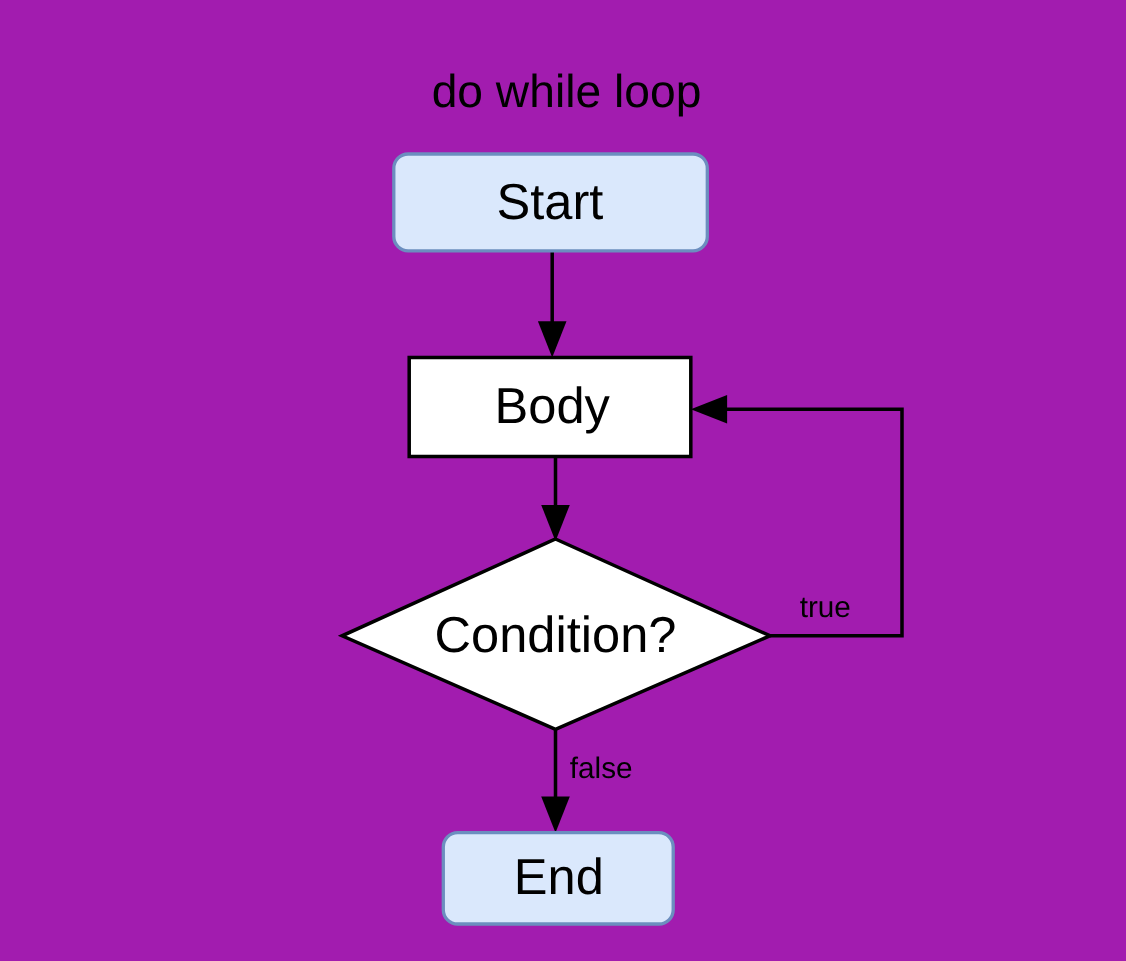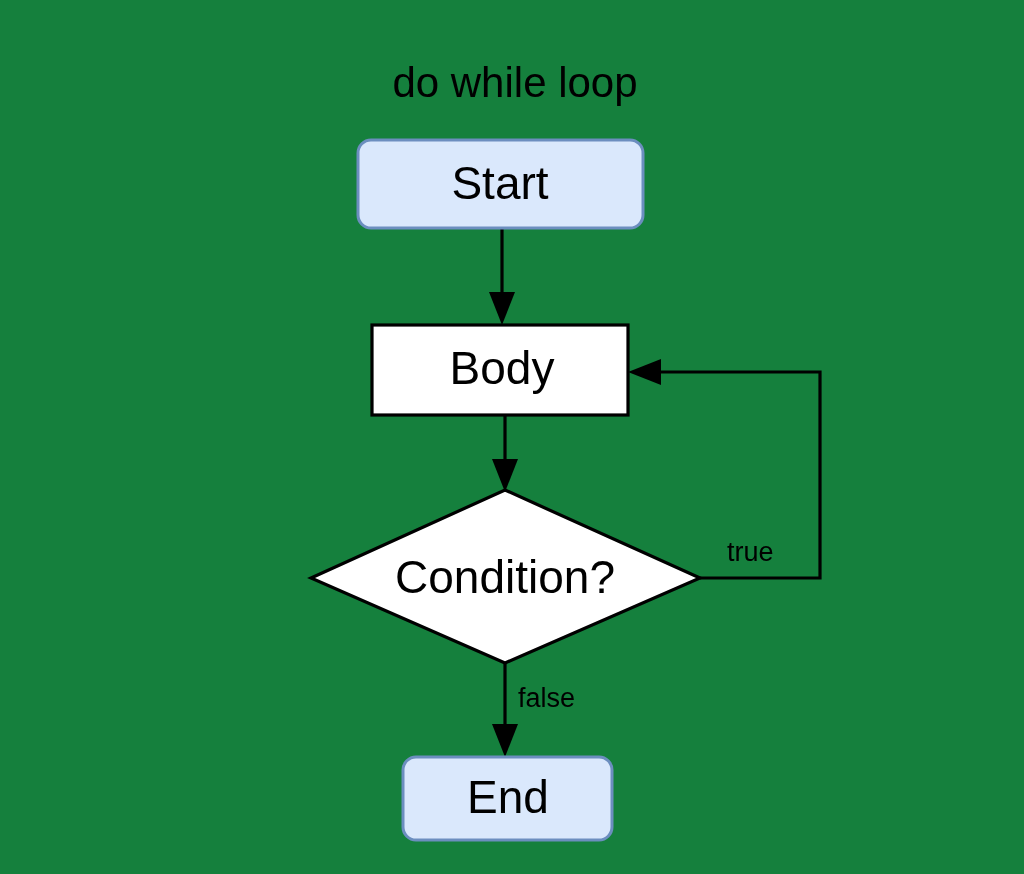--- a/index.html
+++ b/index.html
@@ -11,21 +11,21 @@
   body {
     width: 1024px;
     height: 874px;
     font-family: "Liberation Sans", sans-serif;
     overflow: hidden;
   }
   #canvas {
     position: relative;
     width: 1024px;
     height: 874px;
-    background: #15803d;
+    background: #a21caf;
   }
   #flow-svg {
     position: absolute;
     left: 0;
     top: 0;
     width: 1024px;
     height: 874px;
     display: block;
   }
   .node-text {

